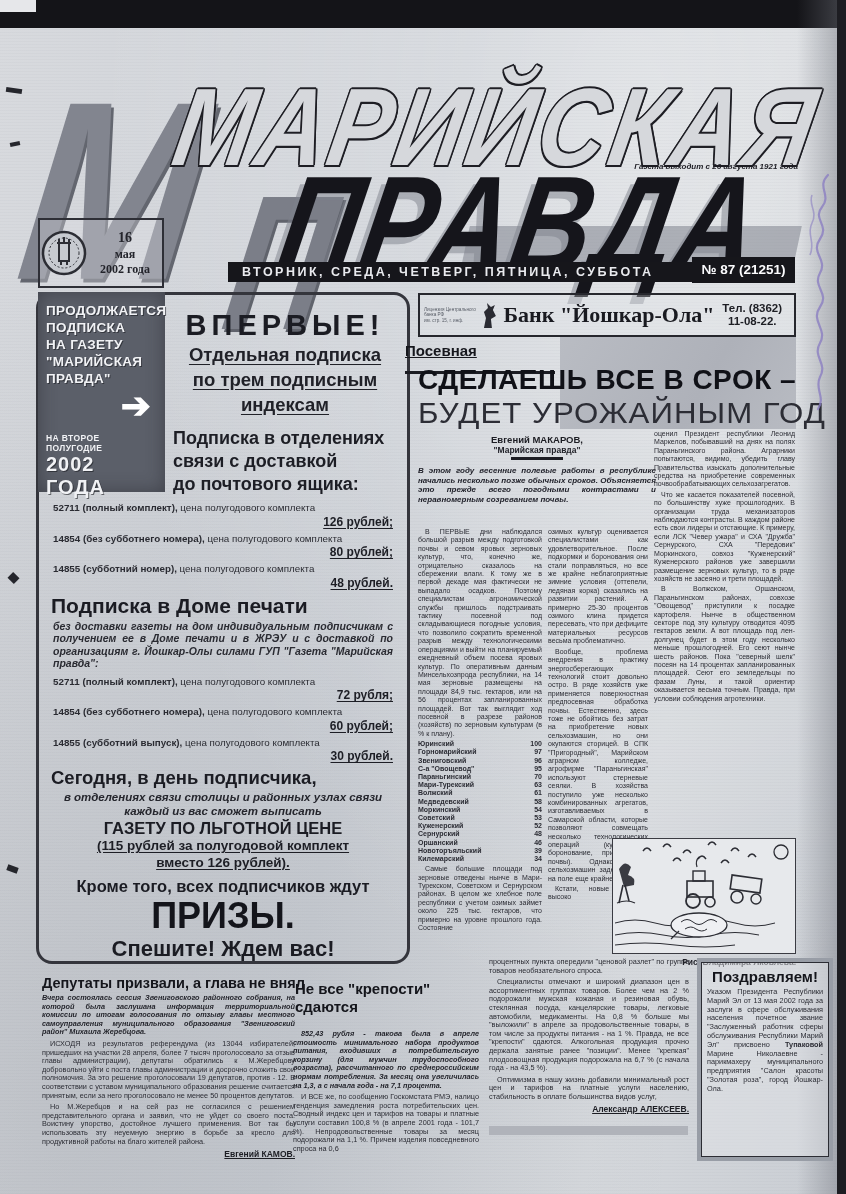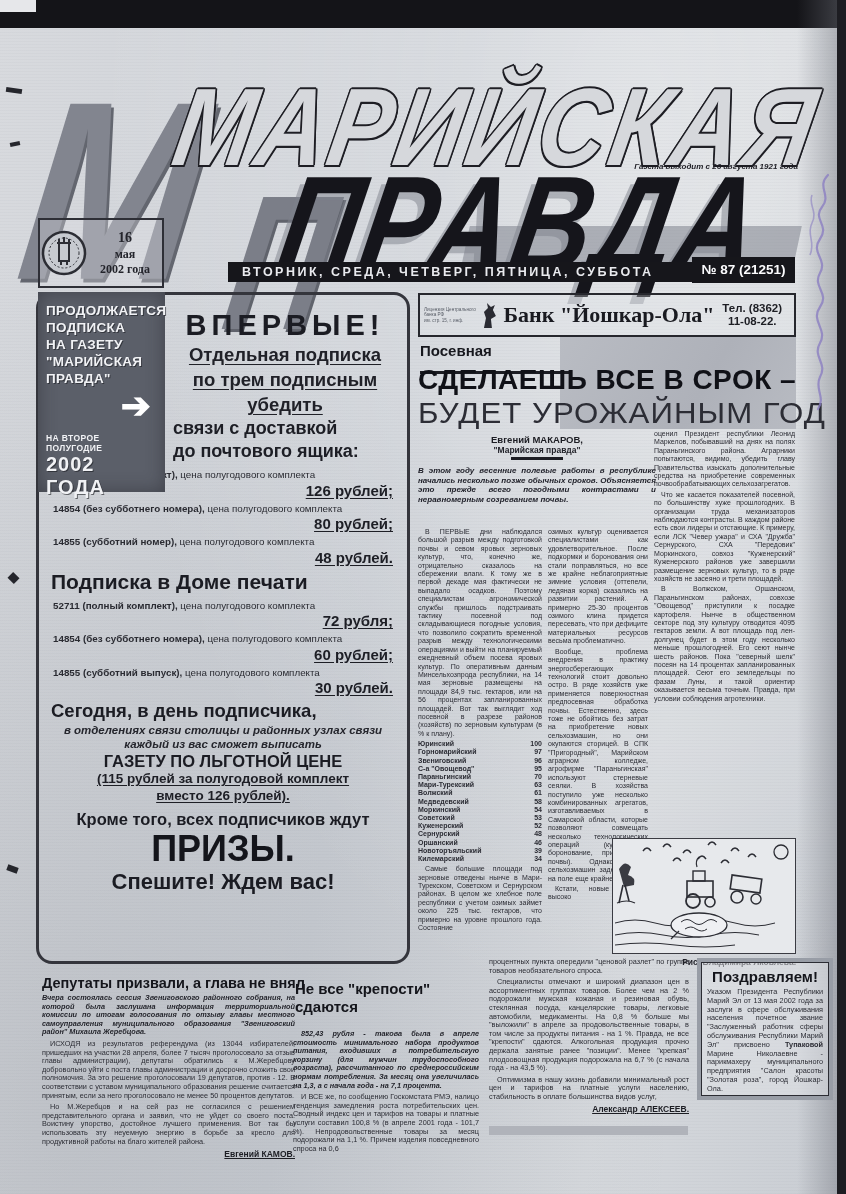--- a/index.html
+++ b/index.html
@@ -39,37 +39,37 @@
   
   .subbox{left:36px;top:292px;width:374px;height:672px;border:3px solid #34353c;border-radius:16px;box-sizing:border-box;z-index:5;padding:8px 10px 6px 10px;overflow:hidden;}
   .sub-right{margin-left:124px;text-align:center;}
   .vperv{font-size:29px;font-weight:900;letter-spacing:5px;color:#1b1c23;margin-top:6px;}
   .subhead{font-size:18.5px;font-weight:800;line-height:25px;text-decoration:underline;text-underline-offset:3px;color:#202128;}
   .sec1t{font-size:18px;font-weight:800;line-height:23px;text-align:left;margin-top:10px;color:#1d1e25;}
   .prices{margin:6px 4px 0 4px;}
   .price-row{margin-bottom:4px;}
   .price-label{font-size:9.8px;line-height:11.5px;color:#2a2b32;}
   .price-label .b{font-weight:800;}
-  .price-value{text-align:right;font-size:15px;font-weight:800;text-decoration:underline;text-underline-offset:2px;margin-top:1px;color:#1d1e25;}
+  .price-value{text-align:right;font-size:12px;font-weight:800;text-decoration:underline;text-underline-offset:2px;margin-top:1px;color:#1d1e25;}
   .sec2t{font-size:21px;font-weight:800;margin:4px 0 2px 2px;color:#1b1c23;}
   .sec2note{font-size:10.5px;font-weight:700;font-style:italic;line-height:12.5px;text-align:justify;margin:0 4px;color:#2a2b32;}
   .dayt{font-size:18.5px;font-weight:800;margin:4px 0 1px 2px;color:#1b1c23;}
   .daynote{font-size:11.5px;font-weight:700;font-style:italic;text-align:center;line-height:14px;color:#25262d;}
   .offer{font-size:16.5px;font-weight:800;text-align:center;margin-top:1px;color:#1b1c23;}
   .offerd{font-size:13.5px;font-weight:800;text-align:center;line-height:16.5px;text-decoration:underline;text-underline-offset:2px;color:#1d1e25;}
   .przi{font-size:16.5px;font-weight:800;text-align:center;margin-top:6px;color:#1b1c23;}
   .przb{font-size:36px;font-weight:900;text-align:center;line-height:40px;color:#14151b;}
   .hurry{font-size:22px;font-weight:700;text-align:center;line-height:26px;color:#1b1c23;}
   
   .bank{left:418px;top:293px;width:378px;height:44px;border:2.5px solid #26272d;box-sizing:border-box;display:flex;align-items:center;background:rgba(230,231,235,.3);z-index:5;}
   .license{width:52px;font-size:4.6px;line-height:5.6px;color:#585d66;padding-left:4px;}
   .bank-name{flex:1;font-family:"Liberation Serif",serif;font-size:22px;font-weight:800;color:#191a20;white-space:nowrap;}
   .bank-phone{width:76px;text-align:center;font-size:11.5px;font-weight:700;line-height:13.5px;color:#1d1e24;padding-right:4px;}
   
-  .kicker{left:420px;top:342px;width:150px;font-size:15px;font-weight:800;border-bottom:3px solid #1c1d23;padding-bottom:12px;z-index:6;color:#16171d;}
+  .kicker{left:405px;top:342px;width:150px;font-size:15px;font-weight:800;border-bottom:3px solid #1c1d23;padding-bottom:12px;z-index:6;color:#16171d;text-decoration:underline;}
   .photo-gray{left:560px;top:337px;width:236px;height:92px;background:linear-gradient(120deg,#b9bcc3,#aeb1b9 60%,#b8bbc2);z-index:4;}
   .hl1{left:418px;top:364px;width:382px;font-size:28px;font-weight:900;letter-spacing:.5px;color:#101117;z-index:6;white-space:nowrap;}
   .hl2{left:418px;top:396px;width:382px;font-size:30px;font-weight:400;letter-spacing:1px;color:#2c2d35;z-index:6;transform:scaleX(1.04);transform-origin:left;white-space:nowrap;}
   .byline{left:418px;top:434px;width:238px;text-align:center;z-index:6;}
   .byl1{font-size:9.5px;font-weight:800;color:#1c1d23;}
   .byl2{font-size:8.5px;font-weight:700;color:#22232a;}
   .byl-bar{width:52px;height:3px;background:#1c1d23;margin:2px auto 0 auto;}
   .lead{left:418px;top:466px;width:238px;font-size:8px;font-weight:700;font-style:italic;line-height:9.7px;text-align:justify;color:#20212a;z-index:6;}
   .bodytxt{font-size:7px;line-height:8.4px;text-align:justify;color:#2b2c34;z-index:6;}
   .bodytxt p{margin:0 0 2px 0;text-indent:7px;}
@@ -83,21 +83,21 @@
   .artA{left:42px;top:975px;width:253px;z-index:6;}
   .artA-title{font-size:14.5px;font-weight:800;color:#14151b;margin-bottom:3px;white-space:nowrap;}
   .smalltxt{font-size:7.3px;line-height:8.6px;text-align:justify;color:#2b2c34;}
   .smalltxt p{margin:0 0 3px 0;text-indent:8px;}
   .ital{font-weight:700;font-style:italic;color:#24252c;}
   .sign{text-align:right;font-size:8.5px;font-weight:800;color:#1c1d23;margin-top:2px;text-decoration:underline;}
   .artB-title{left:295px;top:980px;width:180px;font-size:15px;font-weight:800;line-height:18px;color:#14151b;z-index:6;}
   .colB1{left:293px;top:1030px;width:186px;z-index:6;}
   .colB2{left:489px;top:958px;width:200px;z-index:6;}
   .grayband{left:489px;top:1126px;width:199px;height:9px;background:#b0b3ba;z-index:5;}
-  .artC{left:697px;top:958px;width:136px;height:142px;border:4px solid #989da6;box-sizing:border-box;z-index:6;background:rgba(226,228,232,.5);}
+  .artC{left:697px;top:958px;width:136px;height:203px;border:4px solid #989da6;box-sizing:border-box;z-index:6;background:rgba(226,228,232,.5);}
   .artC-inner{border:1.5px solid #2b2c33;height:100%;box-sizing:border-box;padding:4px 5px;}
   .artC-title{text-align:center;font-size:15px;font-weight:800;color:#14151b;margin:1px 0 3px 0;}
   .artC-body{font-size:7.3px;line-height:8.8px;text-align:justify;color:#2b2c34;}
   .artC-body .b{font-weight:800;}
   .hand{z-index:7;}
 </style>
 </head>
 <body>
 
 <div class="page">
@@ -137,39 +137,41 @@
   </div>
 
   <div class="abs weekbar">ВТОРНИК, СРЕДА, ЧЕТВЕРГ, ПЯТНИЦА, СУББОТА</div>
   <div class="abs issuebox">№ 87 (21251)</div>
 
   <div class="abs subbox">
     <div class="sub-right">
       <div class="vperv">ВПЕРВЫЕ!</div>
       <div class="subhead">Отдельная подписка</div>
       <div class="subhead">по трем подписным</div>
-      <div class="subhead">убедить</div>
+      <div class="subhead">индексам</div>
+      <div class="sec1t">Подписка в отделениях</div>
       <div class="sec1t" style="margin-top:0;">связи с доставкой</div>
       <div class="sec1t" style="margin-top:0;">до почтового ящика:</div>
     </div>
     <div class="prices">
       <div class="price-row">
         <div class="price-label"><span class="b">52711 (полный комплект),</span><span> цена полугодового комплекта</span></div>
         <div class="price-value">126 рублей;</div>
       </div>
       <div class="price-row">
         <div class="price-label"><span class="b">14854 (без субботнего номера),</span><span> цена полугодового комплекта</span></div>
         <div class="price-value">80 рублей;</div>
       </div>
       <div class="price-row">
         <div class="price-label"><span class="b">14855 (субботний номер),</span><span> цена полугодового комплекта</span></div>
         <div class="price-value">48 рублей.</div>
       </div>
     </div>
     <div class="sec2t">Подписка в Доме печати</div>
+    <div class="sec2note">без доставки газеты на дом индивидуальным подписчикам с получением ее в Доме печати и в ЖРЭУ и с доставкой по организациям г. Йошкар-Олы силами ГУП "Газета "Марийская правда":</div>
     <div class="prices">
       <div class="price-row">
         <div class="price-label"><span class="b">52711 (полный комплект),</span><span> цена полугодового комплекта</span></div>
         <div class="price-value">72 рубля;</div>
       </div>
       <div class="price-row">
         <div class="price-label"><span class="b">14854 (без субботнего номера),</span><span> цена полугодового комплекта</span></div>
         <div class="price-value">60 рублей;</div>
       </div>
       <div class="price-row">

